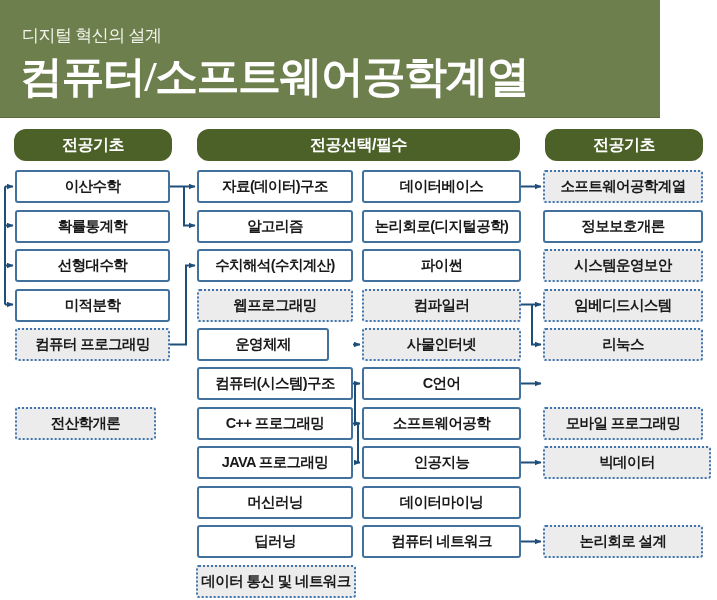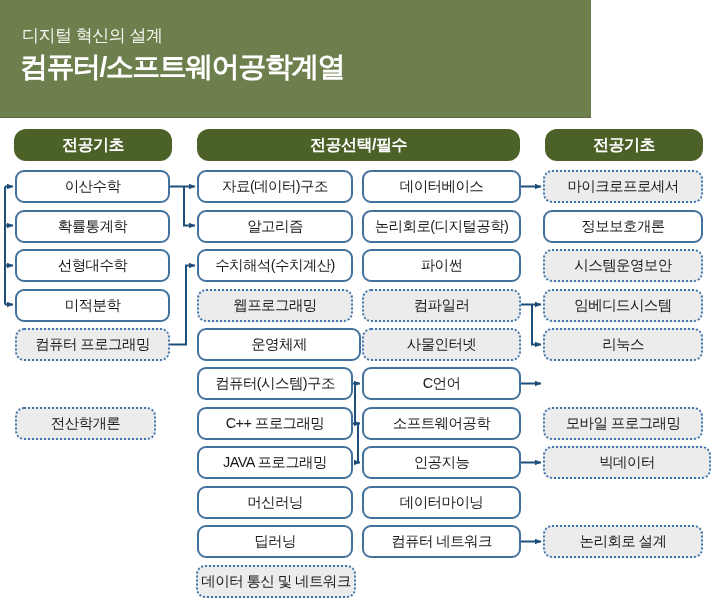--- a/index.html
+++ b/index.html
@@ -3,45 +3,45 @@
 <meta charset="utf-8">
 <style>
   * { margin:0; padding:0; box-sizing:border-box; }
   html,body { width:717px; height:600px; background:#ffffff; overflow:hidden; }
   body { font-family:"Liberation Sans", sans-serif; }
 
   .stage { position:relative; width:717px; height:600px; background:#ffffff; }
 
   
   .banner {
-    position:absolute; left:0; top:0; width:591px; height:118px;
-    background:#6e7f4e; color:#ffffff; border-bottom:1px solid #5c6b40;
+    position:absolute; left:0; top:0; width:660px; height:118px;
+    background:#6e7f4e; color:#ffffff; border-bottom:1px solid #5c6b40;font-family:Liberation Serif, serif;
   }
   .banner .subtitle {
     position:absolute; left:22px; top:24px;
     font-size:17px; font-weight:400; letter-spacing:-0.5px; color:#f4f6ee;
   }
   .banner .title {
     position:absolute; left:20px; top:48px;
-    font-size:28px; font-weight:800; letter-spacing:-1.5px; color:#ffffff;
+    font-size:43px; font-weight:800; letter-spacing:-1.5px; color:#ffffff;
   }
 
   
   .colheader {
     position:absolute; height:32px; background:#4c6128; color:#ffffff;
     border-radius:12px; display:flex; align-items:center; justify-content:center;
     font-size:16px; font-weight:700; letter-spacing:-0.5px;
   }
 
   
   .box {
     position:absolute; height:33px;
     display:flex; align-items:center; justify-content:center;
-    font-size:14.5px; font-weight:400; color:#1a1a1a; letter-spacing:-0.6px;
-    border-radius:9px; white-space:nowrap;text-align:center;
+    font-size:14.5px; font-weight:700; color:#1a1a1a; letter-spacing:-0.6px;
+    border-radius:3px; white-space:nowrap;text-align:center;
   }
   .box.solid  { background:#ffffff; border:2px solid #41719c; }
   .box.dotted { background:#ececec; border:2px dotted #3f74ae; }
 
   svg.connectors { position:absolute; left:0; top:0; pointer-events:none; }
 </style>
 </head>
 <body>
 
 <div class="stage">
@@ -98,40 +98,40 @@
   <div class="box solid" style="left:15px;top:210px;width:155px">확률통계학</div>
   <div class="box solid" style="left:15px;top:249px;width:155px">선형대수학</div>
   <div class="box solid" style="left:15px;top:289px;width:155px">미적분학</div>
   <div class="box dotted" style="left:15px;top:328px;width:155px">컴퓨터 프로그래밍</div>
   <div class="box dotted" style="left:15px;top:407px;width:141px">전산학개론</div>
 
   <div class="box solid" style="left:197px;top:170px;width:156px">자료(데이터)구조</div>
   <div class="box solid" style="left:197px;top:210px;width:156px">알고리즘</div>
   <div class="box solid" style="left:197px;top:249px;width:156px">수치해석(수치계산)</div>
   <div class="box dotted" style="left:197px;top:289px;width:156px">웹프로그래밍</div>
-  <div class="box solid" style="left:197px;top:328px;width:164px">운영체제</div>
+  <div class="box solid" style="left:197px;top:328px;width:132px">운영체제</div>
   <div class="box solid" style="left:197px;top:367px;width:156px">컴퓨터(시스템)구조</div>
   <div class="box solid" style="left:197px;top:407px;width:156px">C++ 프로그래밍</div>
   <div class="box solid" style="left:197px;top:446px;width:156px">JAVA 프로그래밍</div>
   <div class="box solid" style="left:197px;top:486px;width:156px">머신러닝</div>
   <div class="box solid" style="left:197px;top:525px;width:156px">딥러닝</div>
   <div class="box dotted" style="left:196px;top:565px;width:160px">데이터 통신 및 네트워크</div>
 
   <div class="box solid" style="left:362px;top:170px;width:159px">데이터베이스</div>
   <div class="box solid" style="left:362px;top:210px;width:159px">논리회로(디지털공학)</div>
   <div class="box solid" style="left:362px;top:249px;width:159px">파이썬</div>
   <div class="box dotted" style="left:362px;top:289px;width:159px">컴파일러</div>
   <div class="box dotted" style="left:362px;top:328px;width:159px">사물인터넷</div>
   <div class="box solid" style="left:362px;top:367px;width:159px">C언어</div>
   <div class="box solid" style="left:362px;top:407px;width:159px">소프트웨어공학</div>
   <div class="box solid" style="left:362px;top:446px;width:159px">인공지능</div>
   <div class="box solid" style="left:362px;top:486px;width:159px">데이터마이닝</div>
   <div class="box solid" style="left:362px;top:525px;width:159px">컴퓨터 네트워크</div>
 
-  <div class="box dotted" style="left:543px;top:170px;width:160px">마이크로프로세서</div>
+  <div class="box dotted" style="left:543px;top:170px;width:160px">소프트웨어공학계열</div>
   <div class="box solid" style="left:543px;top:210px;width:160px">정보보호개론</div>
   <div class="box dotted" style="left:543px;top:249px;width:160px">시스템운영보안</div>
   <div class="box dotted" style="left:543px;top:289px;width:160px">임베디드시스템</div>
   <div class="box dotted" style="left:543px;top:328px;width:160px">리눅스</div>
   <div class="box dotted" style="left:543px;top:407px;width:160px">모바일 프로그래밍</div>
   <div class="box dotted" style="left:543px;top:446px;width:168px">빅데이터</div>
   <div class="box dotted" style="left:543px;top:525px;width:160px">논리회로 설계</div>
 
 </div>
 

